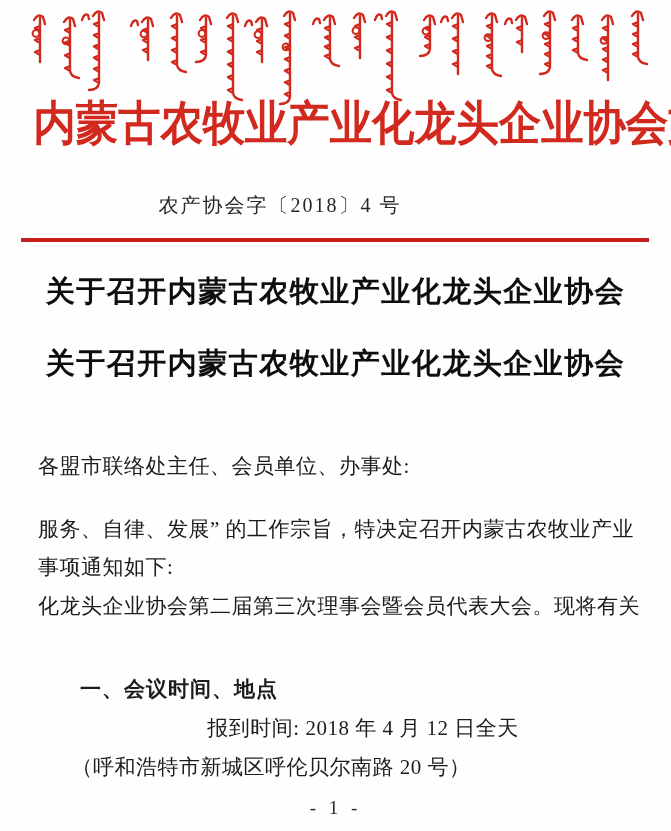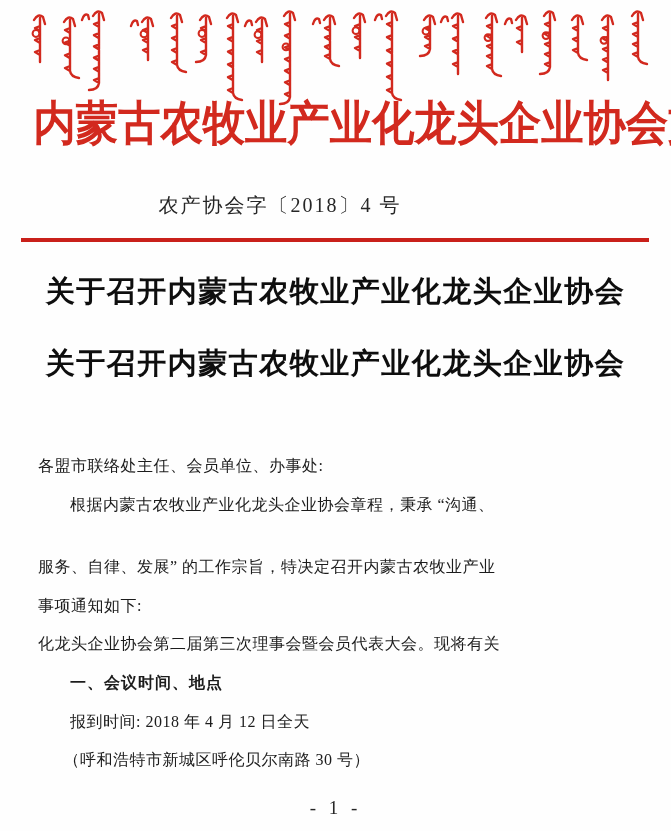--- a/index.html
+++ b/index.html
@@ -27,28 +27,29 @@
   }
   .ntitle{
     position:absolute;left:0;width:671px;text-align:center;
     font-size:29px;font-weight:bold;letter-spacing:1.5px;color:#0e0e0e;
     white-space:nowrap;
   }
   .ntitle.l1{top:272px;}
   .ntitle.l2{top:344px;}
   .body{
     position:absolute;top:447px;left:38px;width:608px;
-    font-size:16px;line-height:38.6px;color:#1c1c1c;
+    font-size:21px;line-height:38.6px;color:#1c1c1c;
     letter-spacing:0.5px;
   }
   .bline{white-space:nowrap;}
   .bline.bold{
     font-weight:bold;
     font-family:"Liberation Sans","DejaVu Sans",sans-serif;
     letter-spacing:1px;
+    margin-top:45px;
   }
   .pagenum{
     position:absolute;top:797px;left:0;width:671px;
     text-align:center;font-size:19px;letter-spacing:4px;color:#262626;
   }
 </style>
 </head>
 <body>
 
 <div class="page">
@@ -92,24 +93,23 @@
   <div class="docnum">农产协会字〔2018〕4 号</div>
 
   <div class="redline" id="redline" style="background: rgb(201, 32, 26);"></div>
 
   <div class="ntitle l1">关于召开内蒙古农牧业产业化龙头企业协会</div>
 
   <div class="ntitle l2">关于召开内蒙古农牧业产业化龙头企业协会</div>
 
   <div class="body" id="body-container">
       <div class="bline" style="padding-left: 0em;">各盟市联络处主任、会员单位、办事处:</div>
-      <div class="bline" style="padding-left: 2em;">根据内蒙古农牧业产业化龙头企业协会章程，秉承 “沟通、</div>
       <div class="bline" style="padding-left: 0em; margin-top: 24px;">服务、自律、发展” 的工作宗旨，特决定召开内蒙古农牧业产业</div>
       <div class="bline" style="padding-left: 0em;">事项通知如下:</div>
       <div class="bline" style="padding-left: 0em;">化龙头企业协会第二届第三次理事会暨会员代表大会。现将有关</div>
       <div class="bline bold" style="padding-left: 2em;">一、会议时间、地点</div>
-      <div class="bline" style="padding-left: 2em;">报到时间: 2018 年 4 月 12 日全天</div>
-      <div class="bline" style="padding-left: 1.6em;">（呼和浩特市新城区呼伦贝尔南路 30 号）</div>
+      <div class="bline" style="padding-left: 2em; text-align: center;">报到时间: 2018 年 4 月 12 日全天</div>
+      <div class="bline" style="padding-left: 1.6em;">（呼和浩特市新城区呼伦贝尔南路 20 号）</div>
     </div>
 
   <div class="pagenum">- 1 -</div>
 
 </div>
 
 </body></html>

